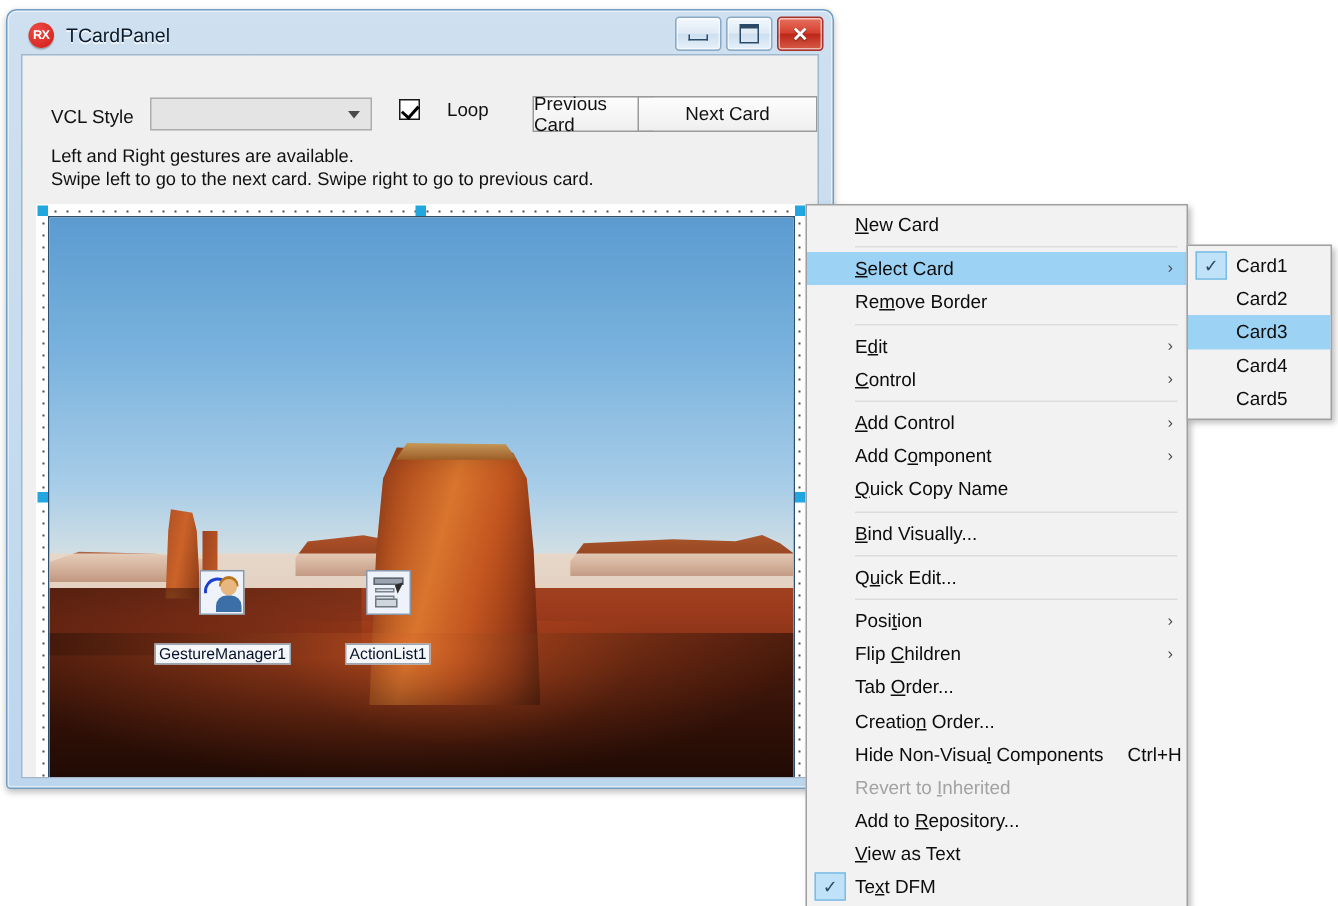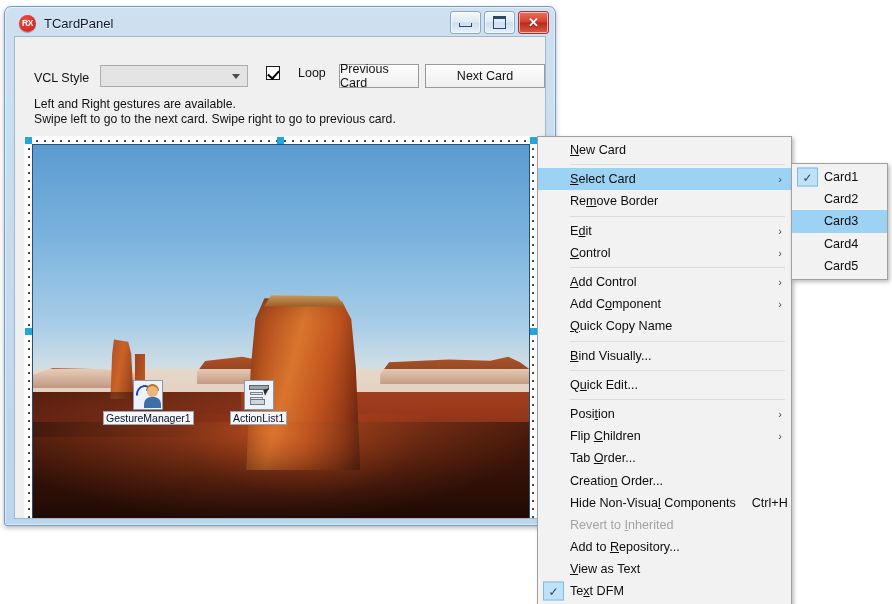--- a/index.html
+++ b/index.html
@@ -75,21 +75,21 @@
     content:"";position:absolute;left:3px;top:1px;width:5px;height:9px;
     border:solid #000;border-width:0 2px 2px 0;transform:rotate(42deg);
   }
   #loop-label{font-size:12.5px;color:#111;}
   .pushbtn{
     position:absolute;top:27px;height:24px;box-sizing:border-box;
     background:linear-gradient(to bottom,#fdfdfd,#efefef);
     border:1px solid #9a9a9a;font-size:12.5px;color:#111;
     display:flex;align-items:center;justify-content:center;
   }
-  #prev-card-button{left:324px;width:80px;}
+  #prev-card-button{left:340px;width:80px;}
   #next-card-button{left:410px;width:120px;}
   #gesture-info{position:absolute;left:19px;top:60px;font-size:12.2px;color:#111;line-height:15px;}
   
   #designer{
     position:absolute;left:9px;top:99px;width:514px;height:392px;
     background-color:#ffffff;
     background-image:radial-gradient(#4a4a4a .9px,transparent 1px);
     background-size:8px 8px;background-position:1px 1px;
     box-sizing:border-box;
   }
@@ -134,21 +134,21 @@
     clip-path:polygon(0% 70%,6% 34%,46% 26%,74% 30%,86% 18%,94% 34%,100% 54%,100% 100%,0% 100%);}
   .shadow-l{left:0%;top:66%;width:42%;height:12%;
     background:linear-gradient(to bottom right,rgba(40,12,6,.62),rgba(40,12,6,0));}
   
   .nvcomp{position:absolute;display:flex;flex-direction:column;align-items:center;}
   .nvicon{
     width:30px;height:30px;background:#eef3fb;border:1px solid #8a97a8;
     box-sizing:border-box;position:relative;overflow:hidden;
   }
   .nvlabel{
-    margin-top:1px;font-size:10.5px;color:#07122a;background:#f4f6f8;
+    margin-top:19px;font-size:10.5px;color:#07122a;background:#f4f6f8;
     border:1px solid #9aa6b4;padding:0 2px;line-height:12px;white-space:nowrap;
   }
   
   .gm-head{position:absolute;right:4px;top:5px;width:11px;height:11px;border-radius:50%;background:#e8b77f;}
   .gm-hair{position:absolute;right:3px;top:3px;width:13px;height:7px;border-radius:7px 7px 0 0;background:#b5751f;}
   .gm-body{position:absolute;right:1px;bottom:1px;width:17px;height:11px;border-radius:7px 7px 0 0;background:#3c6fa8;}
   .gm-arc{position:absolute;left:2px;top:4px;width:14px;height:14px;
     border:2.5px solid #1d3fd0;border-radius:50%;
     border-right-color:transparent;border-bottom-color:transparent;transform:rotate(35deg);}
   

